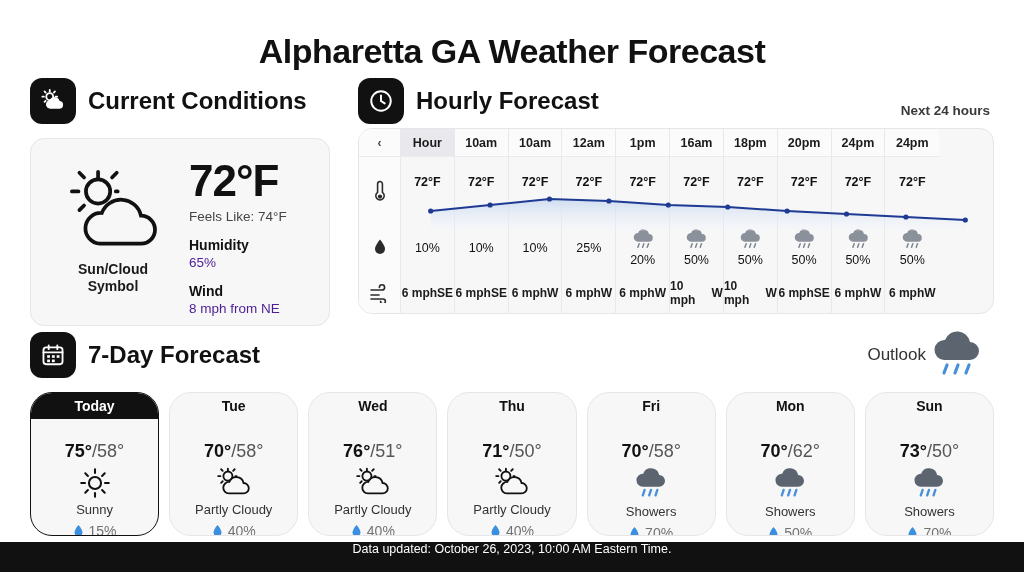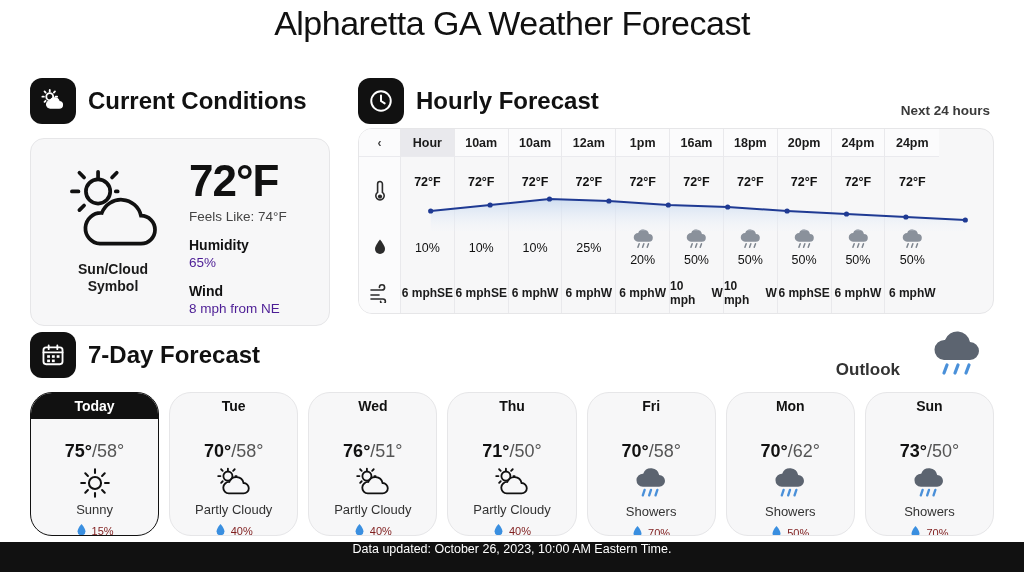--- a/index.html
+++ b/index.html
@@ -10,23 +10,23 @@
     font-family: "Liberation Sans", sans-serif;
     color: #111111;
     overflow: hidden;
   }
   .page { position: relative; width: 1024px; height: 572px; background:#fff; }
 
   
   .title {
     text-align: center;
     font-size: 34px;
-    font-weight: normal;
+    font-weight: bold;
     letter-spacing: -0.5px;
-    padding-top: 4px;
+    padding-top: 32px;
     color: #111;
   }
 
   
   .panel {
     background: #f7f7f8;
     border: 1px solid #e6e6e8;
     border-radius: 14px;
   }
   .section-head {
@@ -203,24 +203,23 @@
     left: 30px; top: 330px;
     width: 964px;
   }
   .week-head-row {
     display: flex;
     align-items: center;
     justify-content: space-between;
   }
   .outlook-box {
     display: flex;
-    align-items: flex-end;
-    gap: 26px;
+    align-items: center;
+    gap: 0;
     padding-right: 6px;
-    font-weight: bold;
   }
   .outlook-label {
     font-size: 17px;
     color: #333;
   }
   .week-grid {
     margin-top: 12px;
     display: grid;
     grid-template-columns: repeat(7, 1fr);
     gap: 10px;
@@ -256,22 +255,22 @@
     height: 40px;
     display: flex; align-items: center; justify-content: center;
   }
   .day-cond {
     font-size: 13px;
     color: #333;
     margin-top: 2px;
   }
   .day-pop {
     margin-top: 6px;
-    font-size: 11px;
-    color: #7f1d1d;
+    font-size: 14px;
+    color: #737373;
     display: flex; align-items: center; gap: 5px;
   }
 
   
   .footer {
     position: absolute;
     left: 0; bottom: 0;
     width: 1024px; height: 30px;
     background: #111;
     color: #fff;

